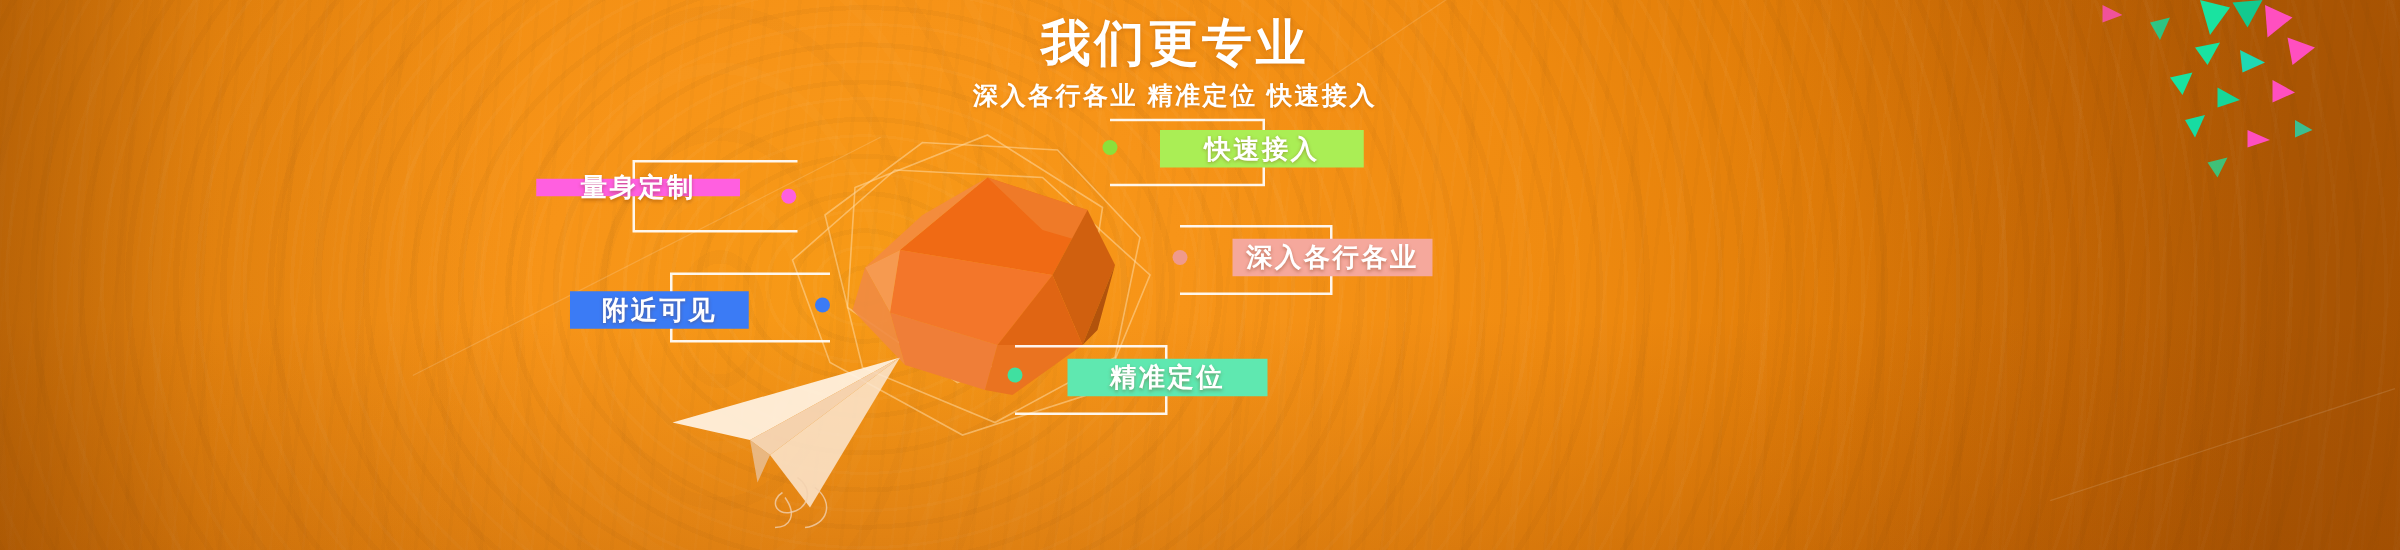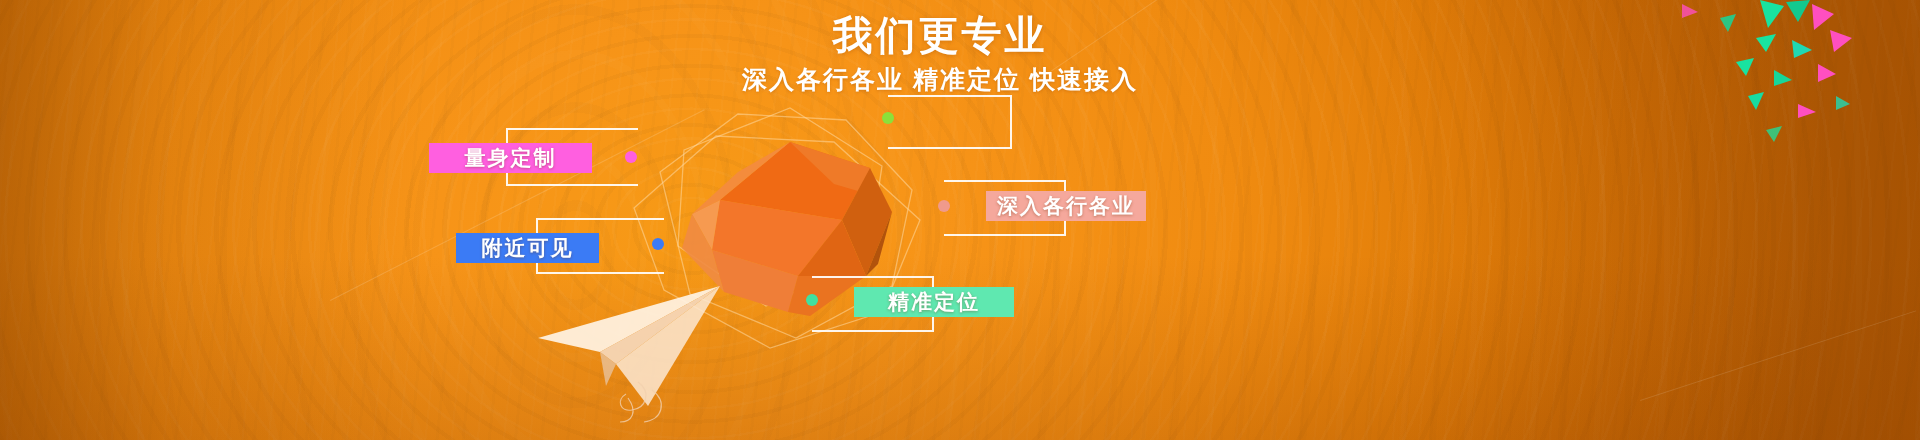--- a/index.html
+++ b/index.html
@@ -42,21 +42,21 @@
                              rgba(0,0,0,0) 72%, rgba(150,70,0,.16) 88%, rgba(150,70,0,.40) 100%),
       linear-gradient(180deg, rgba(0,0,0,0) 58%, rgba(140,62,0,.22) 100%);
   }
   
   #title-block{position:absolute;left:0;top:14px;width:1880px;text-align:center;}
   #main-title{
     color:#FFFFFF;font-size:40px;font-weight:bold;letter-spacing:3px;line-height:1.08;
     text-shadow:0 1px 4px rgba(140,60,0,.30);
   }
   #sub-title{
-    color:#FFFFFF;font-size:25px;font-weight:bold;letter-spacing:2px;margin-top:6px;
+    color:#FFFFFF;font-size:20px;font-weight:bold;letter-spacing:2px;margin-top:6px;
     text-shadow:0 1px 3px rgba(140,60,0,.28);
   }
   
   #center-art{position:absolute;left:620px;top:80px;width:340px;height:290px;}
   #center-art svg{display:block;}
   
   .frame{position:absolute;border:2px solid rgba(255,255,255,.92);}
   .dot{position:absolute;width:12px;height:12px;border-radius:50%;}
   .badge{
     position:absolute;display:flex;align-items:center;justify-content:center;
@@ -107,26 +107,29 @@
         <polygon points="178,196 246,196 190,236 168,232" fill="#EA7320"></polygon>
         <polygon points="72,134 100,120 92,170" fill="#F59A53" opacity=".95"></polygon>
         <polygon points="72,134 92,170 104,212 62,168" fill="#F08B42" opacity=".9"></polygon>
         <polygon points="100,120 72,134 118,92 170,62" fill="#F38B3E" opacity=".95"></polygon>
       </g>
     </svg>
   </div>
 
   <div class="frame" style="left:506px;top:128px;width:130px;height:54px;border-right:none;"></div>
   <div class="dot" style="left:625px;top:151px;background:#FF5FE0;"></div>
-  <div class="badge" style="left:429px;top:143px;width:163px;height:30px;background:#FF5FE0;">
+  <div class="badge" style="left:429px;top:143px;width:163px;height:14px;background:#FF5FE0;">
     <span>量身定制</span>
   </div>
 
   <div class="frame" style="left:888px;top:95px;width:122px;height:50px;border-left:none;"></div>
   <div class="dot" style="left:882px;top:112px;background:#8CE03A;"></div>
+  <div class="badge" style="left:928px;top:104px;width:163px;height:30px;background:#AAEE55;">
+    <span>快速接入</span>
+  </div>
 
   <div class="frame" style="left:944px;top:180px;width:120px;height:52px;border-left:none;"></div>
   <div class="dot" style="left:938px;top:200px;background:#F09A8C;"></div>
   <div class="badge" style="left:986px;top:191px;width:160px;height:30px;background:#F5A89C;">
     <span>深入各行各业</span>
   </div>
 
   <div class="frame" style="left:536px;top:218px;width:126px;height:52px;border-right:none;"></div>
   <div class="dot" style="left:652px;top:238px;background:#3B7BF5;"></div>
   <div class="badge" style="left:456px;top:233px;width:143px;height:30px;background:#3B7BF5;">

